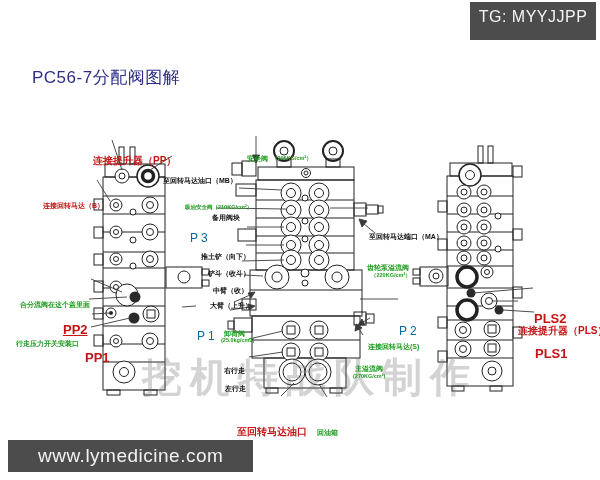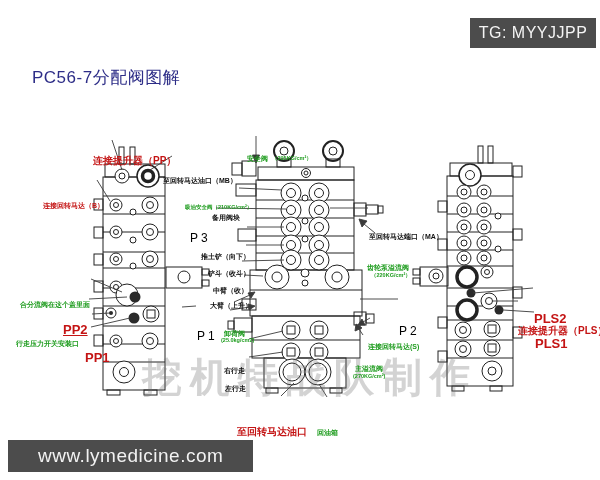--- a/index.html
+++ b/index.html
@@ -3,21 +3,21 @@
 <meta charset="utf-8">
 <style>
   html,body{margin:0;padding:0;}
   body{
     width:600px;height:480px;position:relative;overflow:hidden;
     background:#ffffff;
     font-family:"Liberation Sans","DejaVu Sans",sans-serif;
   }
   .abs{position:absolute;}
   .badge-top{
-    left:470px;top:18px;width:126px;height:30px;
+    left:470px;top:2px;width:126px;height:38px;
     background:var(--badge-bg);color:#f4f4f4;
     font-size:16px;line-height:30px;text-align:center;
     letter-spacing:0.5px;
   }
   .badge-bottom{
     left:8px;top:440px;height:32px;padding:0 30px;
     background:var(--badge-bg);color:#f2f2f2;
     font-size:19px;line-height:32px;letter-spacing:0.5px;
   }
   .page-title{
@@ -31,21 +31,21 @@
     color:var(--wm-color);white-space:nowrap;
     pointer-events:none;
   }
   .lbl{position:absolute;white-space:nowrap;line-height:1.05;margin-top:31px;}
   .red-lg{color:var(--red);font-weight:bold;font-size:13px;}
   .red-md{color:var(--red);font-weight:bold;font-size:10px;}
   .red-sm{color:var(--red);font-weight:bold;font-size:7px;}
   .green{color:var(--green);font-weight:bold;font-size:7px;}
   .green-xs{color:var(--green);font-weight:bold;font-size:5.5px;}
   .black{color:#111;font-weight:bold;font-size:7px;}
-  .port{color:#000000;font-size:12px;letter-spacing:3px;font-weight:normal;}
+  .port{color:#0369a1;font-size:12px;letter-spacing:3px;font-weight:normal;}
   svg{position:absolute;left:0;top:0;}
 </style>
 </head>
 <body style="--red: #c41414; --green: #1e9c1e; --title-color: #2d2d87; --badge-bg: #4c4c4c; --wm-color: rgba(110,110,110,0.30);">
 
 <svg width="600" height="480" viewBox="0 0 600 480">
 
   <g stroke="#222" fill="none" stroke-width="1">
     <rect x="119" y="147" width="5" height="17"></rect>
     <rect x="130" y="147" width="5" height="17"></rect>
@@ -332,16 +332,16 @@
     <div class="lbl green" style="left: 224px; top: 299px;">卸荷阀</div>
     <div class="lbl green-xs" style="left: 221px; top: 307px;">(25.0kg/cm2)</div>
     <div class="lbl port" style="left: 399px; top: 294px;">P2</div>
     <div class="lbl green" style="left: 368px; top: 312px;">连接回转马达(S)</div>
     <div class="lbl green" style="left: 355px; top: 334px;">主溢流阀</div>
     <div class="lbl green-xs" style="left: 353px; top: 343px;">(270KG/cm²)</div>
     <div class="lbl black" style="left: 224px; top: 336px;">右行走</div>
     <div class="lbl black" style="left: 225px; top: 354px;">左行走</div>
     <div class="lbl red-lg" style="left: 534px; top: 281px;">PLS2</div>
     <div class="lbl red-md" style="left: 518px; top: 295px;">连接提升器（PLS）</div>
-    <div class="lbl red-lg" style="left: 535px; top: 306px;">PLS1</div>
+    <div class="lbl red-lg" style="left: 535px; top: 316px;">PLS1</div>
     <div class="lbl red-md" style="left: 237px; top: 396px;">至回转马达油口</div>
     <div class="lbl green" style="left: 317px; top: 398px;">回油箱</div>
   </div>
 
 </body></html>

